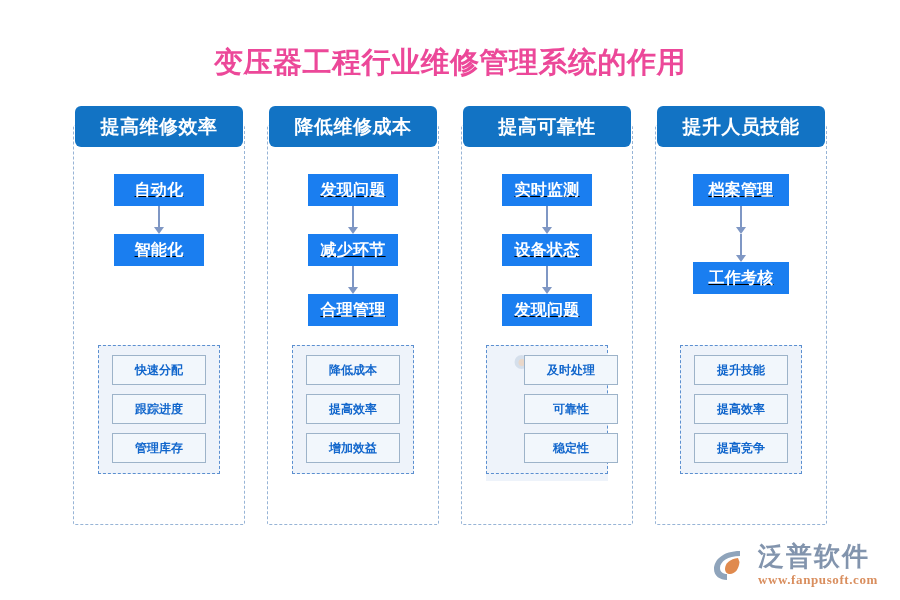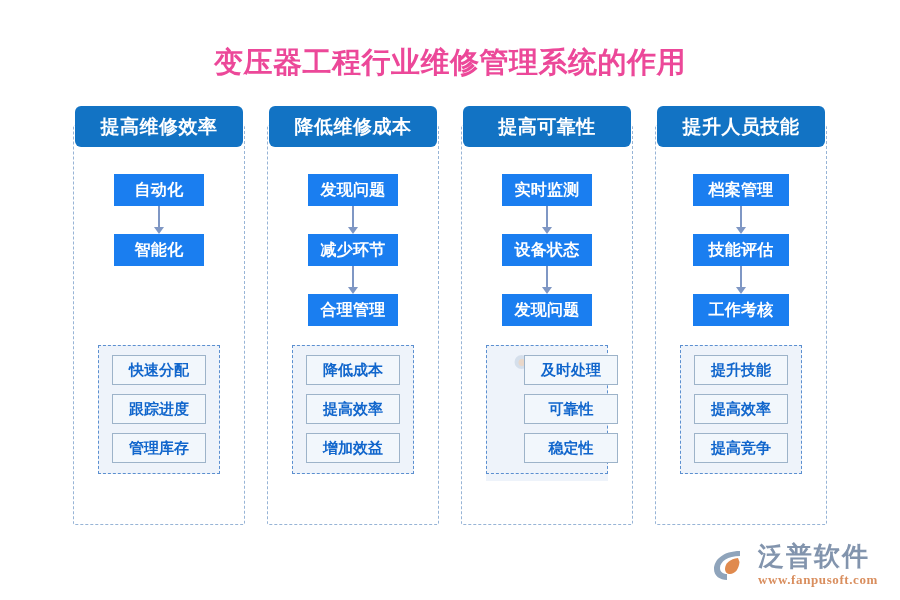--- a/index.html
+++ b/index.html
@@ -77,20 +77,21 @@
     letter-spacing: 0.5px;
     box-sizing: border-box;
   }
 
   
   .flow {
     margin-top: 48px;
     display: flex;
     flex-direction: column;
     align-items: center;
+    text-decoration: underline;
   }
 
   .flow-box {
     width: 90px;
     height: 32px;
     background: #1a7ef0;
     color: #ffffff;
     font-size: 16px;
     font-weight: bold;
     display: flex;
@@ -151,21 +152,21 @@
   .col-2 .outcome-group { top: 219px; }
   .col-3 .outcome-group { top: 219px; }
   .col-4 .outcome-group { top: 219px; }
 
   .outcome-box {
     width: 94px;
     height: 30px;
     background: #f2f7fc;
     border: 1px solid #9db3c9;
     color: #1166cc;
-    font-size: 15px;
+    font-size: 12px;
     font-weight: bold;
     display: flex;
     align-items: center;
     justify-content: center;
     box-sizing: border-box;
     white-space: nowrap;
   }
 
   
   .watermark {
@@ -311,21 +312,20 @@
         <div class="outcome-box">可靠性</div>
         <div class="outcome-box">稳定性</div>
       </div>
     </div>
 
     <div class="column col-4">
       <div class="col-header">提升人员技能</div>
       <div class="flow">
         <div class="flow-box wide">档案管理</div>
         <div class="arrow"></div>
-        <div class="flow-box wide">技能评估</div>
         <div class="arrow"></div>
         <div class="flow-box wide">工作考核</div>
       </div>
       <div class="outcome-group">
         <div class="outcome-box">提升技能</div>
         <div class="outcome-box">提高效率</div>
         <div class="outcome-box">提高竞争</div>
       </div>
     </div>
 

